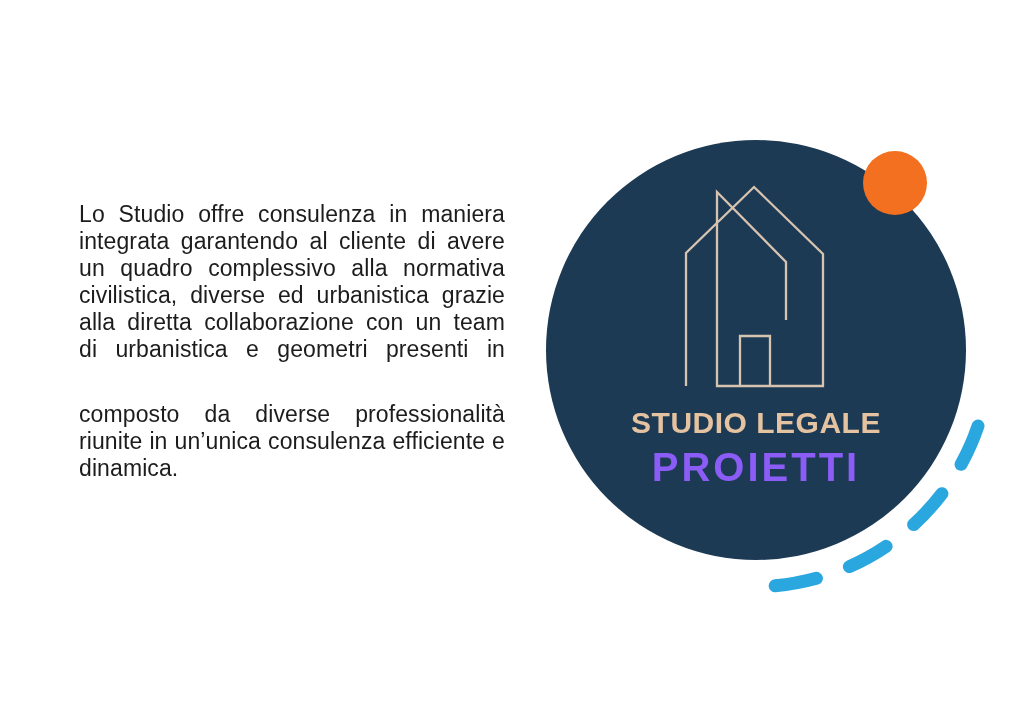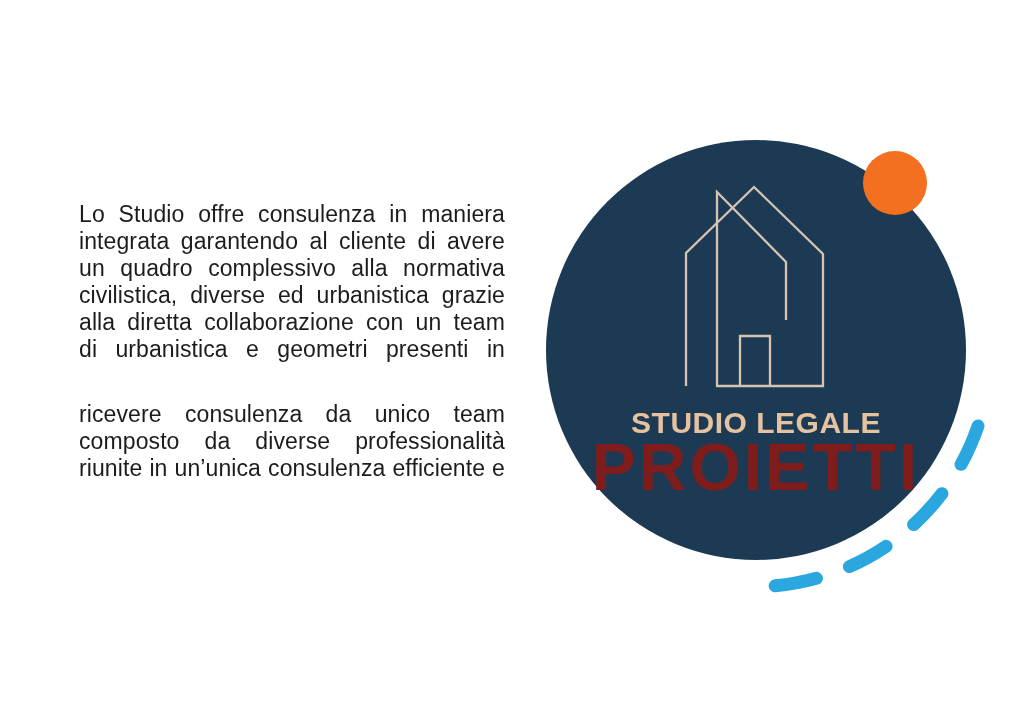--- a/index.html
+++ b/index.html
@@ -55,45 +55,45 @@
     font-weight: 600;
     letter-spacing: 0.5px;
     line-height: 30px;
     color: #e5c3a1;
   }
   .brand-line2 {
     position: absolute;
     left: 534px; top: 442px;
     width: 420px;
     text-align: center;
-    font-size: 66px;
+    font-size: 40px;
     font-weight: 700;
     letter-spacing: 3px;
     line-height: 50px;
-    color: #7f1d1d;
+    color: #8b5cf6;
   }
 </style>
 </head>
 <body>
 
 <div class="canvas">
 
   <div class="intro-para p1">
     <div class="jline">Lo Studio offre consulenza in maniera</div>
     <div class="jline">integrata garantendo al cliente di avere</div>
     <div class="jline">un quadro complessivo alla normativa</div>
     <div class="jline">civilistica, diverse ed urbanistica grazie</div>
     <div class="jline">alla diretta collaborazione con un team</div>
     <div class="jline last">di urbanistica e geometri presenti in sede.</div>
   </div>
 
   <div class="intro-para p2">
-    <div class="jline">ricevere consulenza da unico team</div>
     <div class="jline">composto da diverse professionalità</div>
     <div class="jline">riunite in un’unica consulenza efficiente e</div>
+    <div class="jline last">dinamica.</div>
   </div>
 
   <div class="logo">
 
     <div class="navy-circle" style="background: rgb(29, 58, 84);"></div>
 
     <svg class="house-svg" viewBox="655 178 170 216" fill="none" xmlns="http://www.w3.org/2000/svg">
       <polyline points="674,386 674,253 742,187 811,254 811,386 705,386 705,192 774,262 774,320" stroke-width="2.3" stroke="#d6c3b0" fill="none"></polyline>
       <polyline points="728,386 728,336 758,336 758,386" stroke-width="2.3" stroke="#d6c3b0" fill="none"></polyline>
     </svg>

